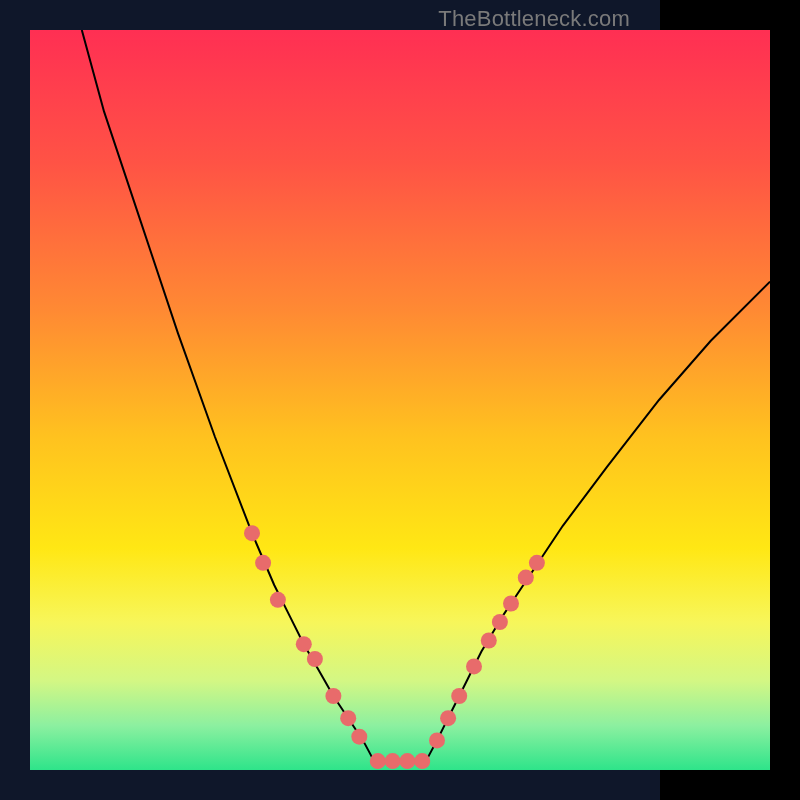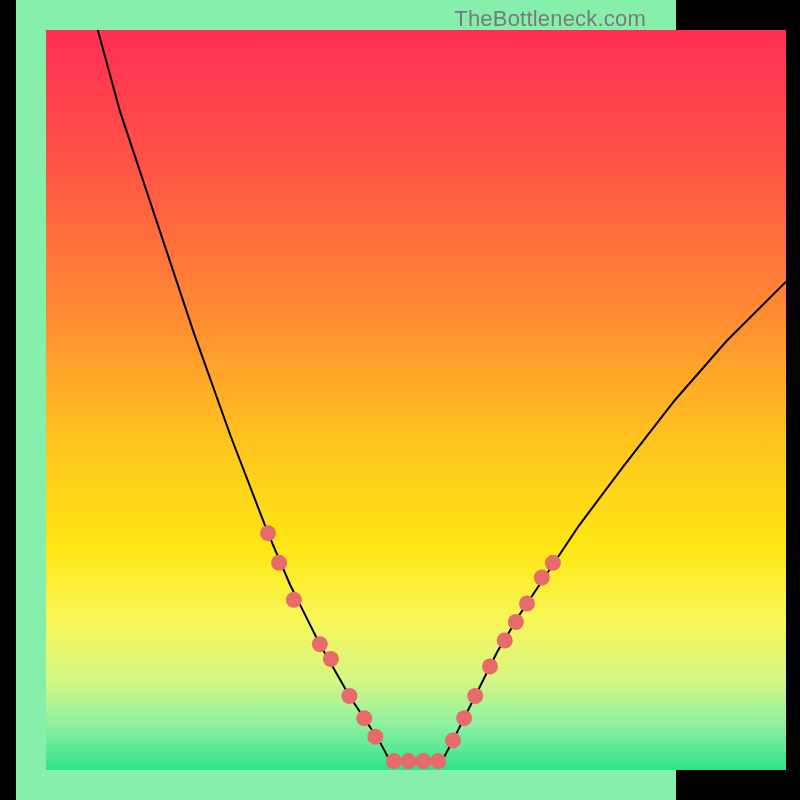--- a/index.html
+++ b/index.html
@@ -6,25 +6,25 @@
     margin: 0;
     padding: 0;
     width: 800px;
     height: 800px;
     background: #000;
     overflow: hidden;
     font-family: Arial, Helvetica, sans-serif;
   }
   .chart-frame {
     position: absolute;
-    left: 16px;
+    left: 0;
     top: 0;
     width: 660px;
     height: 800px;
-    background: #86efac;
+    background: #0f172a;
   }
   .plot-area {
     position: absolute;
     left: 30px;
     top: 30px;
     width: 740px;
     height: 740px;
     overflow: hidden;
   }
   .gradient-bg {

